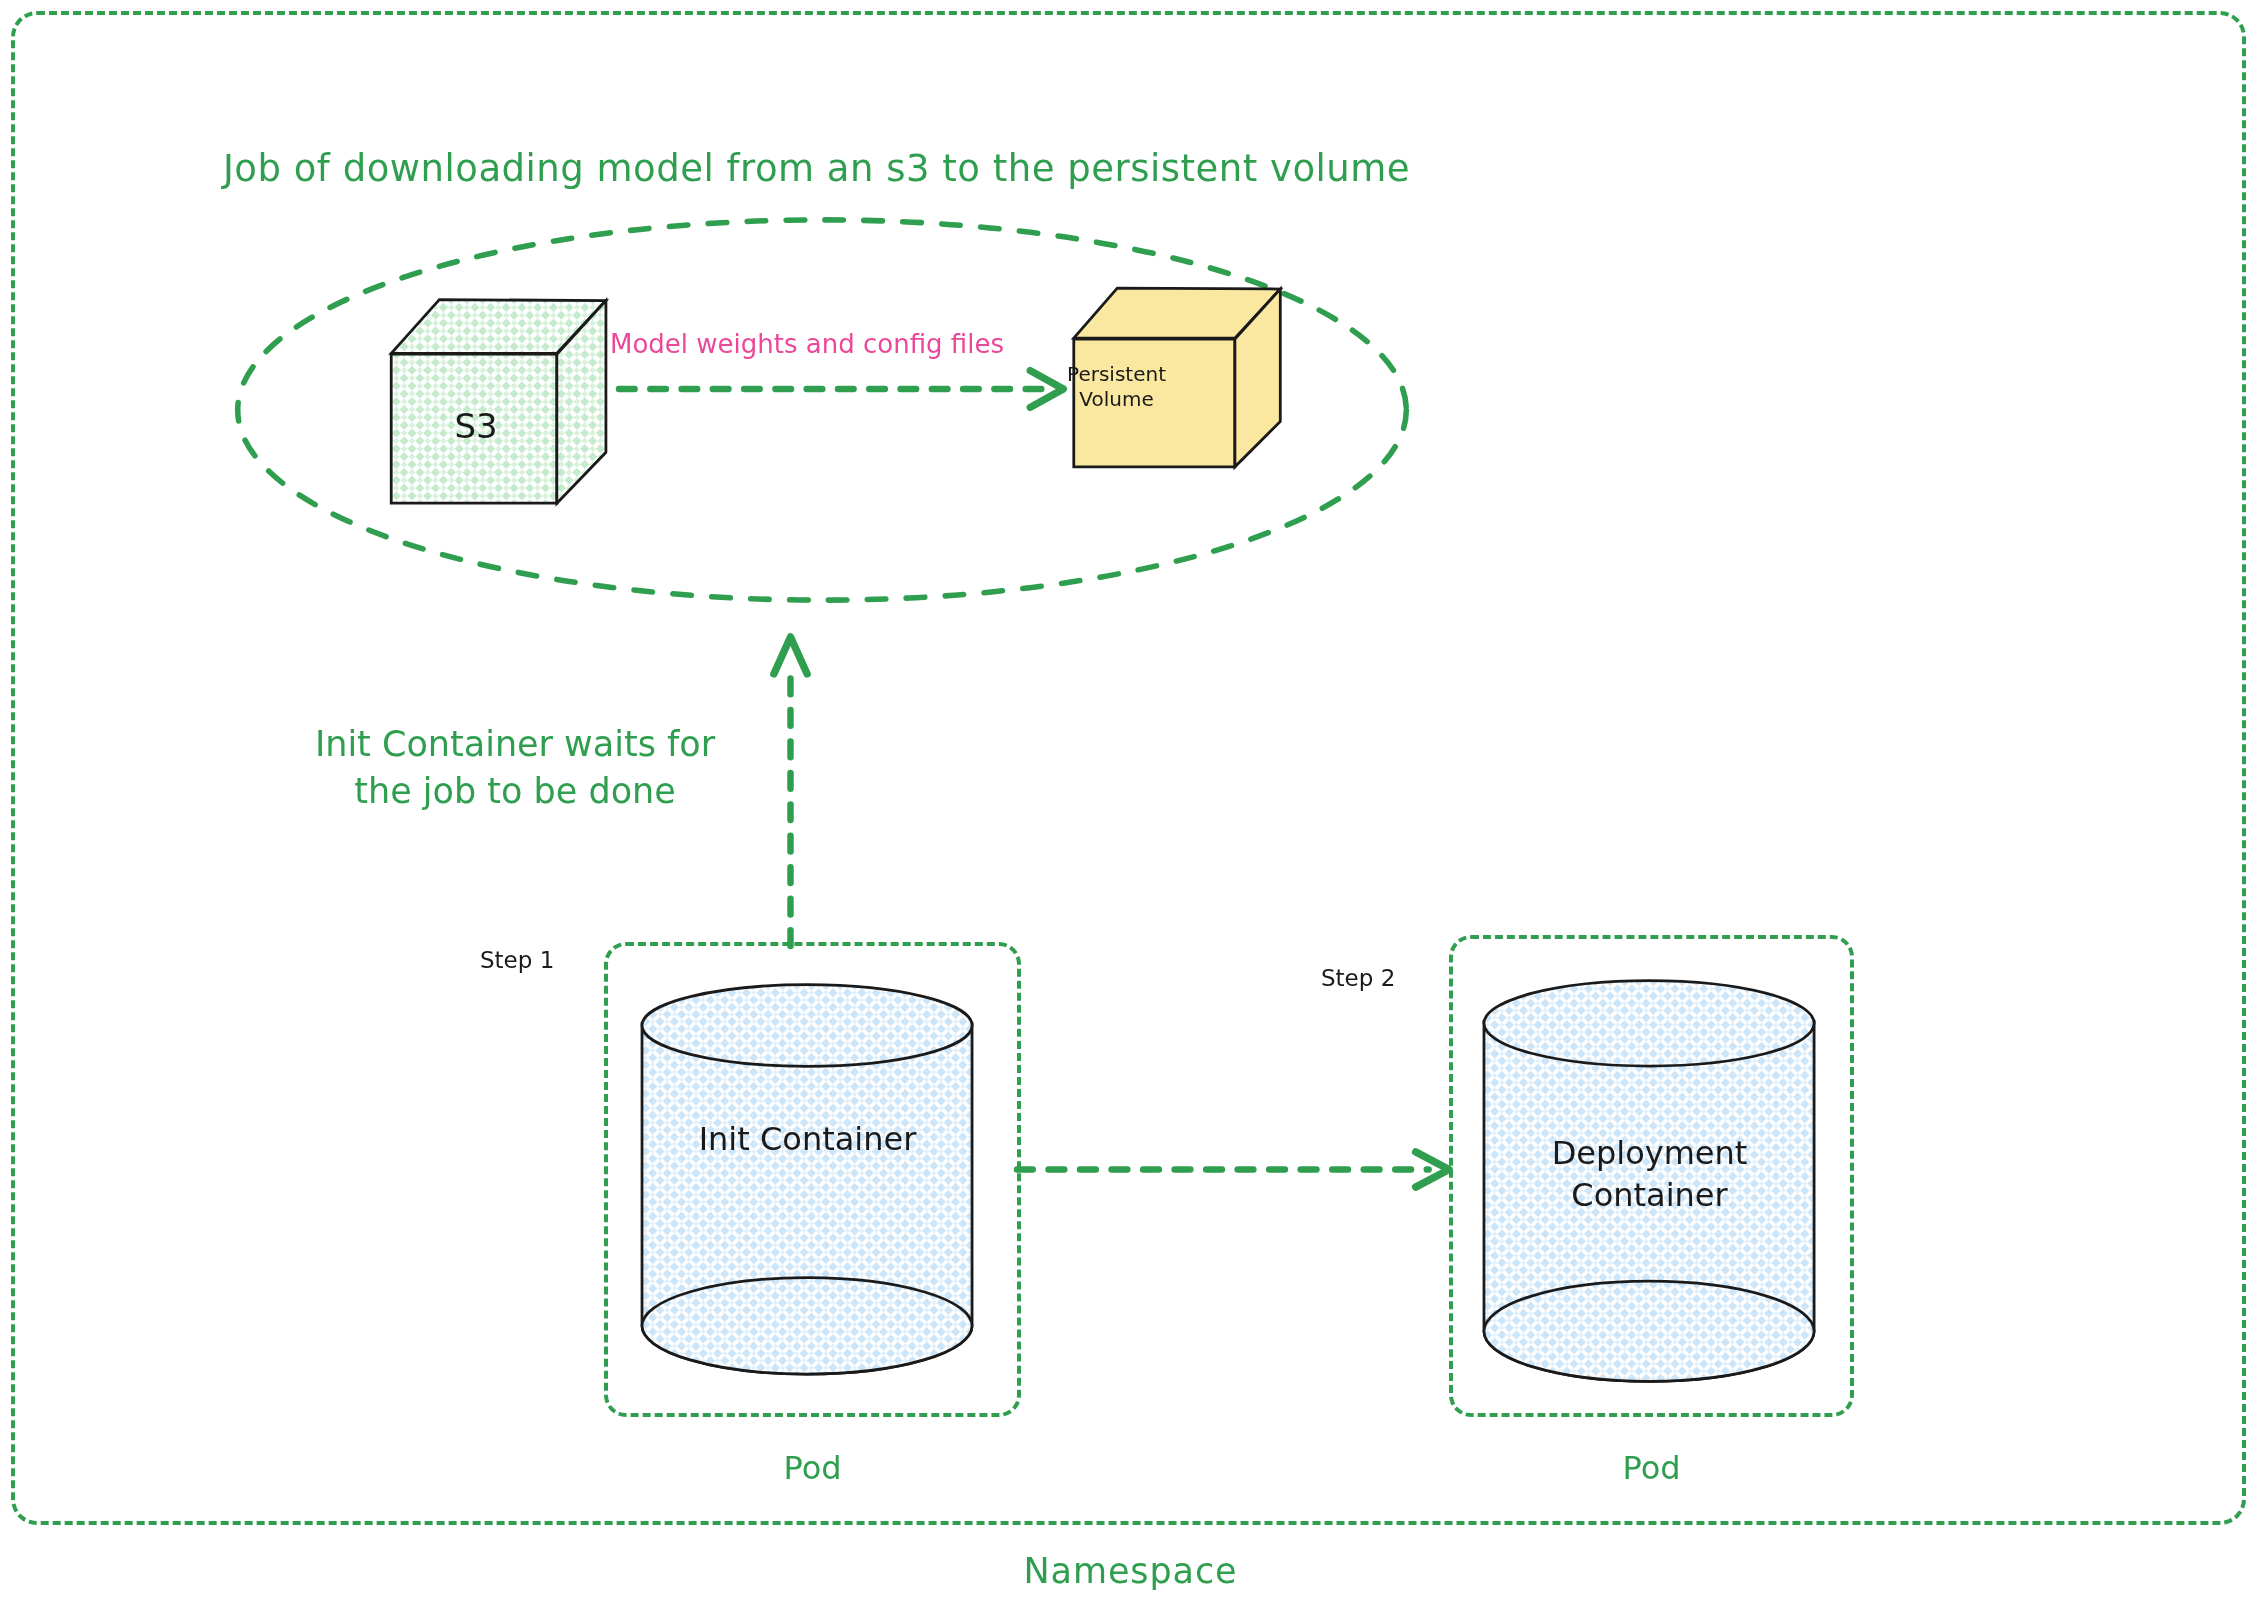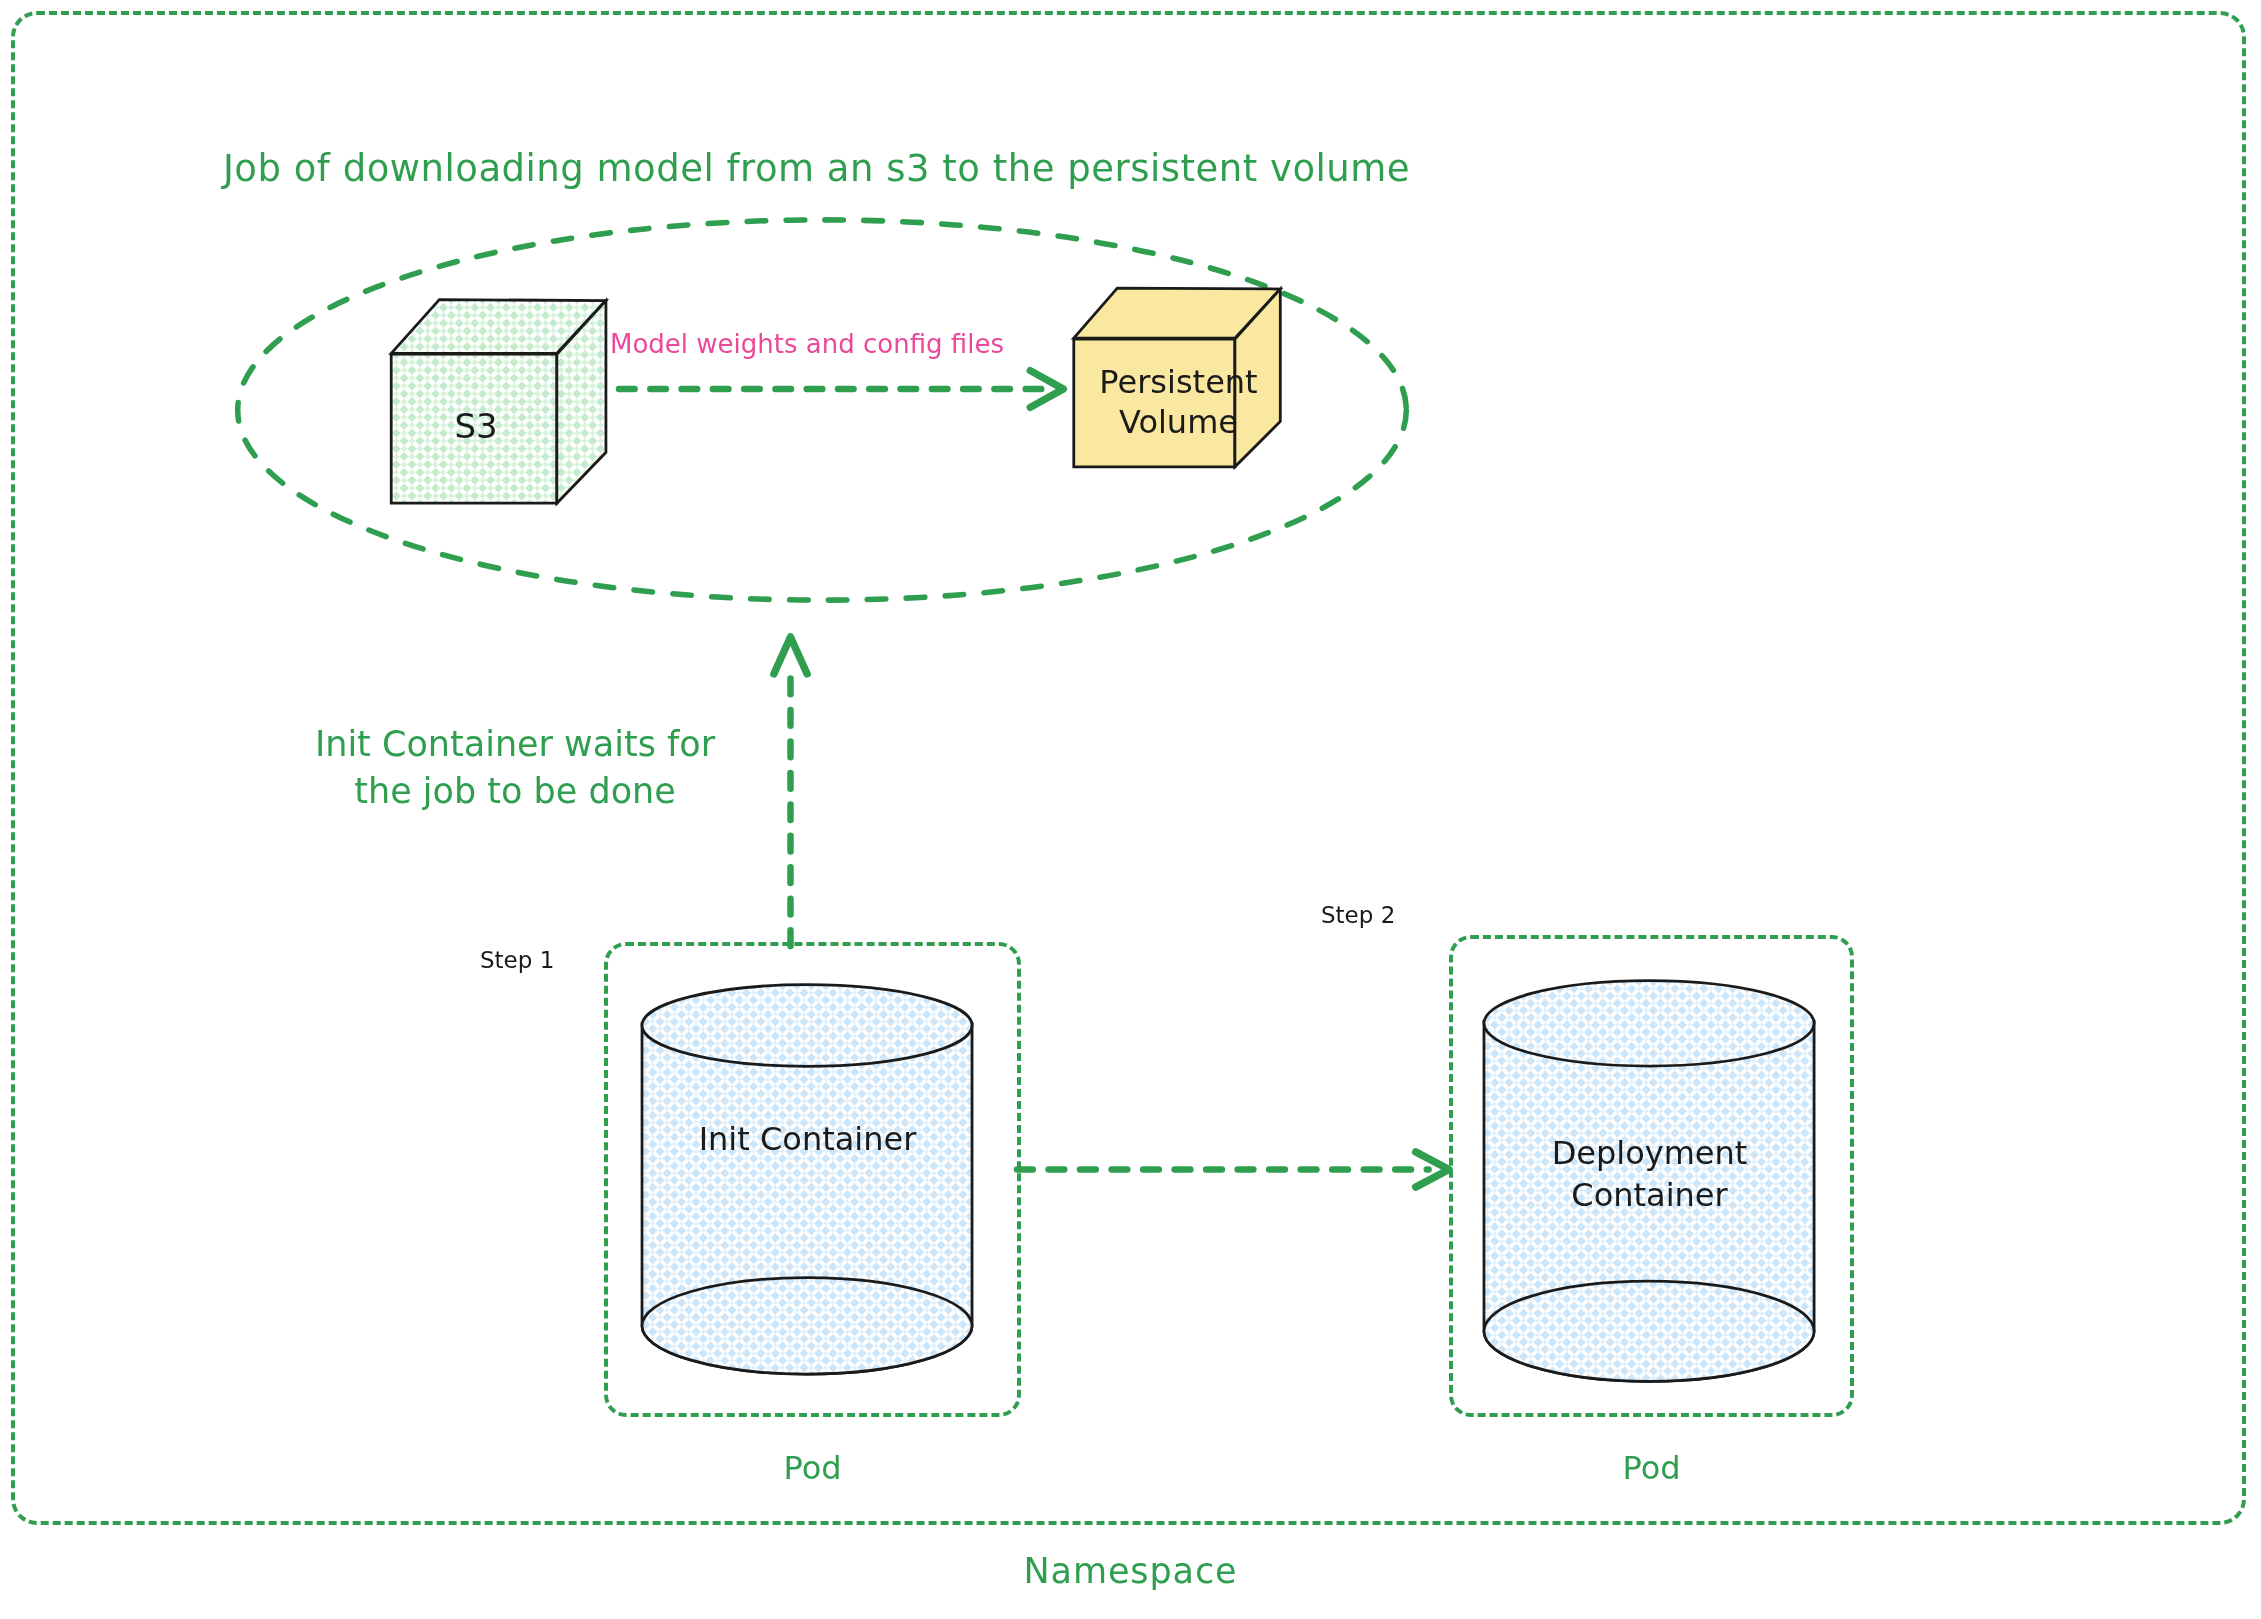--- a/index.html
+++ b/index.html
@@ -81,22 +81,22 @@
   }
 
   #s3-cube { left: 388px; top: 295px; width: 223px; height: 211px; }
   #s3-label {
     left: 388px; top: 405px; width: 176px;
     font-size: 34px;
   }
 
   #pv-cube { left: 1071px; top: 284px; width: 213px; height: 223px; }
   #pv-label {
-    left: 1072px; top: 362px; width: 213px;
-    font-size: 32px;
+    left: 1010px; top: 362px; width: 213px;
+    font-size: 20px;
   }
 
   
   .transfer-arrow {
     position: absolute;
     left: 617px;
     top: 366px;
     width: 464px;
     height: 46px;
   }
@@ -151,21 +151,21 @@
   #pod-1-caption { left: 604px; top: 1449px; width: 417px; }
   #pod-2-caption { left: 1449px; top: 1449px; width: 405px; }
 
   .step-label {
     position: absolute;
     color: #1a1a1a;
     font-size: 23px;
     white-space: nowrap;
   }
   #step-1-label { left: 480px; top: 947px; }
-  #step-2-label { left: 1321px; top: 902px; }
+  #step-2-label { left: 1321px; top: 965px; }
 
   
   .cyl-wrap { position: absolute; }
   .cyl-wrap svg { display: block; overflow: visible; }
   #cyl-1 { left: 638px; top: 981px; width: 339px; height: 394px; }
   #cyl-2 { left: 1480px; top: 977px; width: 339px; height: 408px; }
 
   .cyl-label {
     position: absolute;
     text-align: center;

